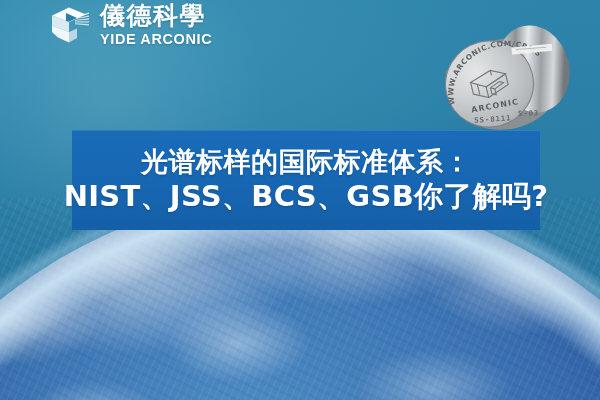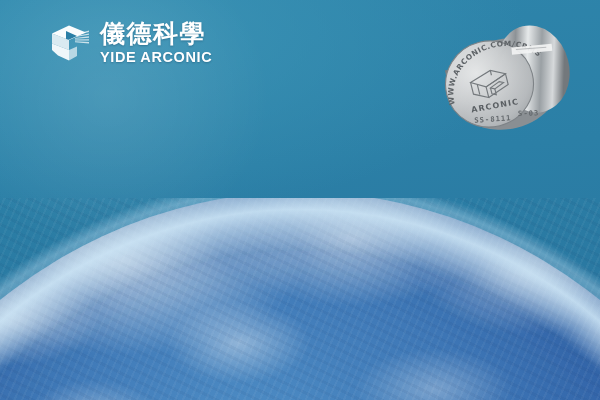--- a/index.html
+++ b/index.html
@@ -83,21 +83,21 @@
   .earth-grain {
     position:absolute; inset:0;
     background-image:
       repeating-linear-gradient(114deg, rgba(255,255,255,.045) 0 2px, rgba(255,255,255,0) 2px 7px),
       repeating-linear-gradient(26deg, rgba(16,34,80,.05) 0 3px, rgba(16,34,80,0) 3px 9px);
     pointer-events:none;
   }
 
   
   .logo {
-    position:absolute; left:44px; top:20px;
+    position:absolute; left:44px; top:2px;
     display:flex; align-items:center; gap:9px;
   }
   .logo-mark { width:47px; height:46px; flex:0 0 auto; }
   .logo-text { display:flex; flex-direction:column; line-height:1; }
   .logo-cn {
     color:#ffffff;
     font-size:25px;
     font-weight:700;
     letter-spacing:1.5px;
     text-shadow:0 1px 2px rgba(0,40,70,.30);
@@ -248,14 +248,18 @@
         <text x="62" y="83" text-anchor="middle" font-family="DejaVu Sans, sans-serif" font-size="8" font-weight="700" fill="#5a5f63" letter-spacing="1.1" transform="rotate(4 62 83)">ARCONIC</text>
         <text x="38" y="92" font-family="DejaVu Sans Mono, monospace" font-size="7.2" font-weight="700" fill="#63686c" letter-spacing="1" transform="rotate(10 38 92)">SS-8111</text>
         <text x="82" y="96" font-family="DejaVu Sans Mono, monospace" font-size="7.2" font-weight="700" fill="#63686c" letter-spacing="1" transform="rotate(12 82 96)">S-03</text>
 
         <path d="M 92,28 L 132,34 L 131,41 L 91,35 Z" fill="#f2f3f3" opacity=".92"></path>
         <path d="M 96,31 L 126,36" stroke="#b9bcbe" stroke-width="1"></path>
       </g>
     </svg>
   </div>
 
+  <div class="banner">
+    <div class="title-line1">光谱标样的国际标准体系：</div>
+    <div class="title-line2">NIST、JSS、BCS、GSB你了解吗?</div>
+  </div>
 
 </div>
 
 </body></html>

